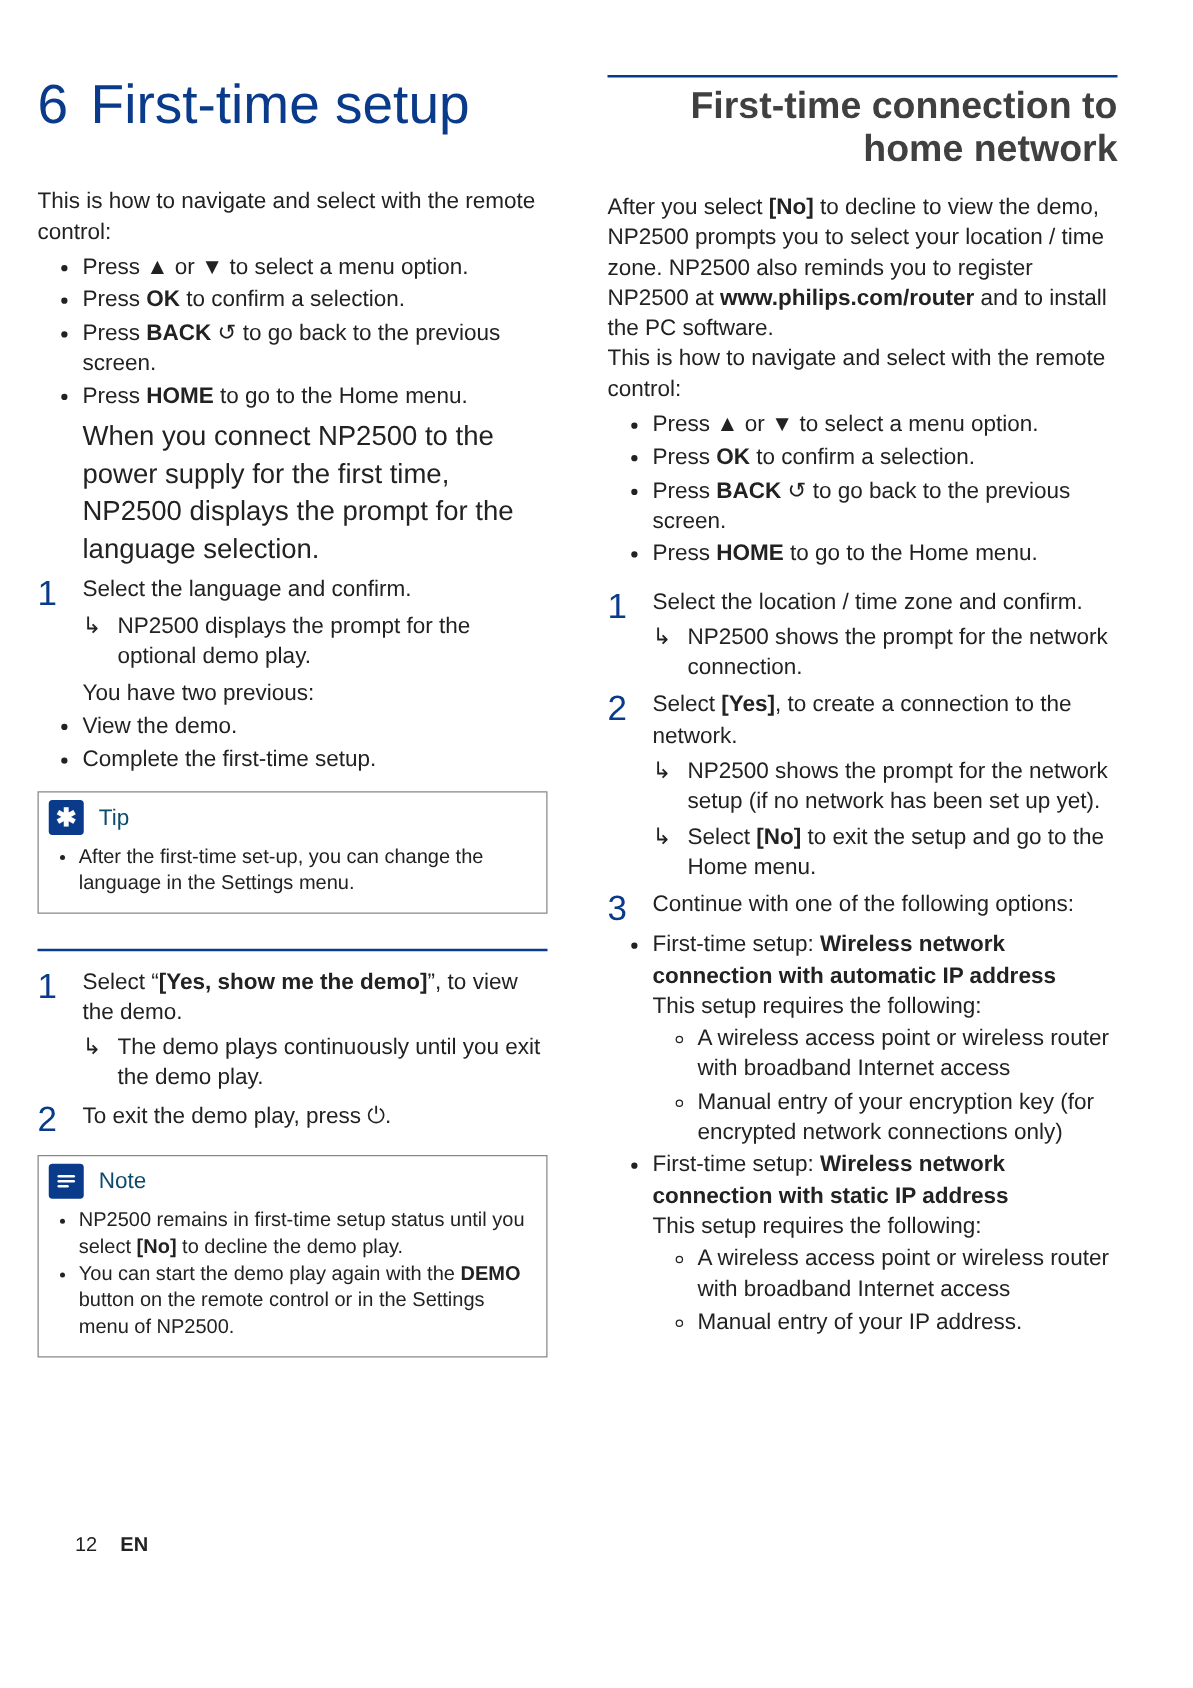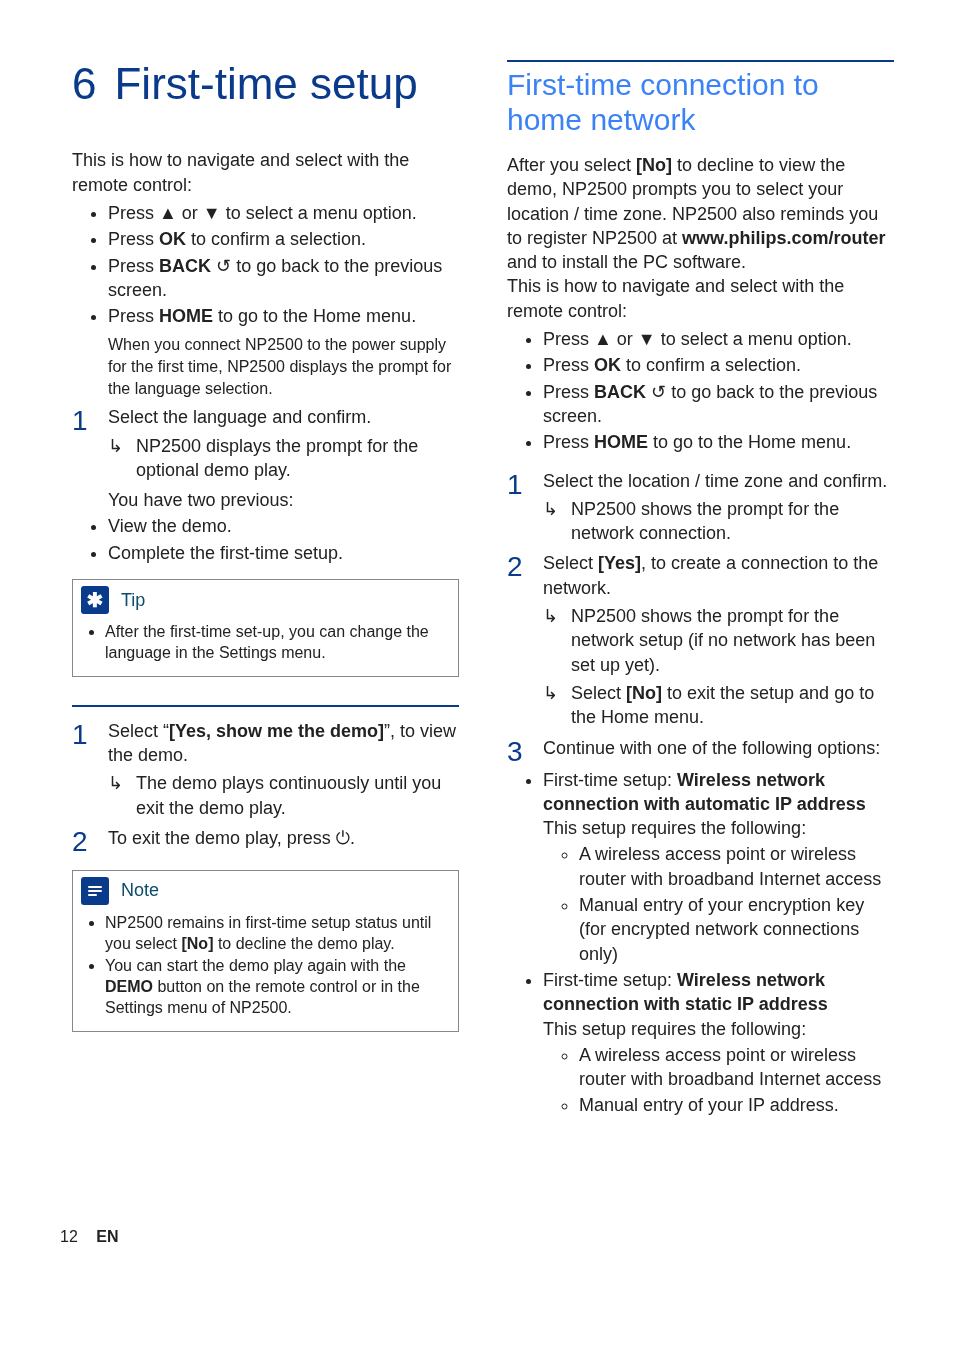--- a/index.html
+++ b/index.html
@@ -8,21 +8,21 @@
     padding: 0;
     background: #fff;
     font-family: "Gill Sans", "Gill Sans MT", "Segoe UI", "Lucida Sans", sans-serif;
     font-weight: 300;
     color: #222;
   }
   .page {
     width: 954px;
     height: 1286px;
     box-sizing: border-box;
-    padding: 60px 60px 40px 72px;
+    padding: 60px 60px 40px 30px;
     position: relative;
   }
   .cols {
     display: flex;
     gap: 48px;
   }
   .col {
     flex: 1;
     min-width: 0;
   }
@@ -82,35 +82,36 @@
   .arrowline .arr {
     width: 28px;
     flex-shrink: 0;
     font-size: 18px;
   }
   .arrowline .atext {
     flex: 1;
   }
   .ind {
     padding-left: 36px;
-    font-size: 16px;
+    font-size: 22px;
     line-height: 1.35;
     margin: 4px 0 6px 0;
   }
   .section-rule {
     border-top: 2px solid #0a3a8a;
     margin-top: 28px;
     padding-top: 6px;
   }
   .section-title {
-    color: #3b82f6;
+    color: #404040;
     font-size: 30px;
-    font-weight: 400;
+    font-weight: 700;
     margin: 0 0 16px 0;
     line-height: 1.15;
+    text-align: right;
   }
   .box {
     border: 1px solid #888;
     margin-top: 14px;
     padding-bottom: 10px;
   }
   .box .hdr {
     display: flex;
     align-items: center;
     padding: 6px 8px 4px 8px;

